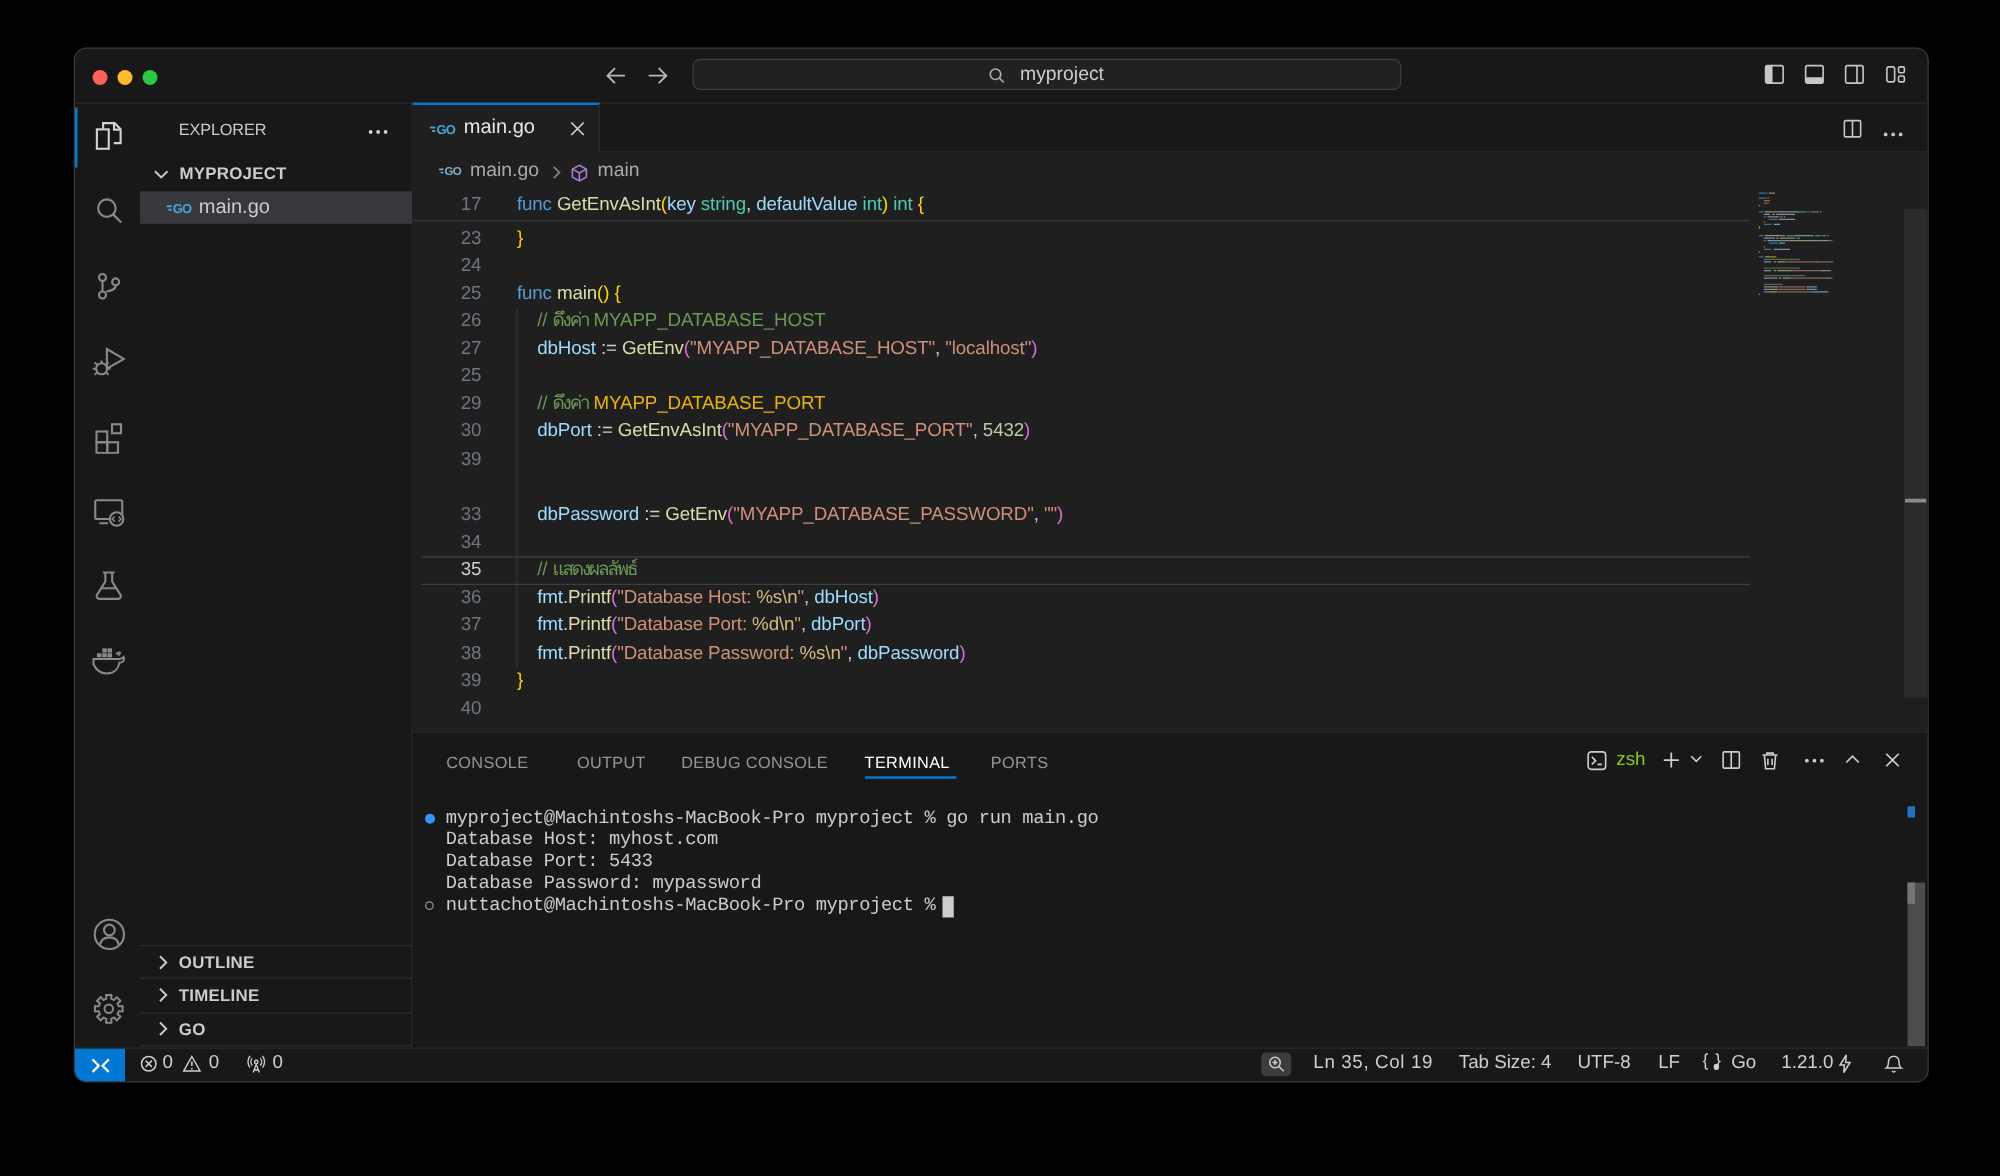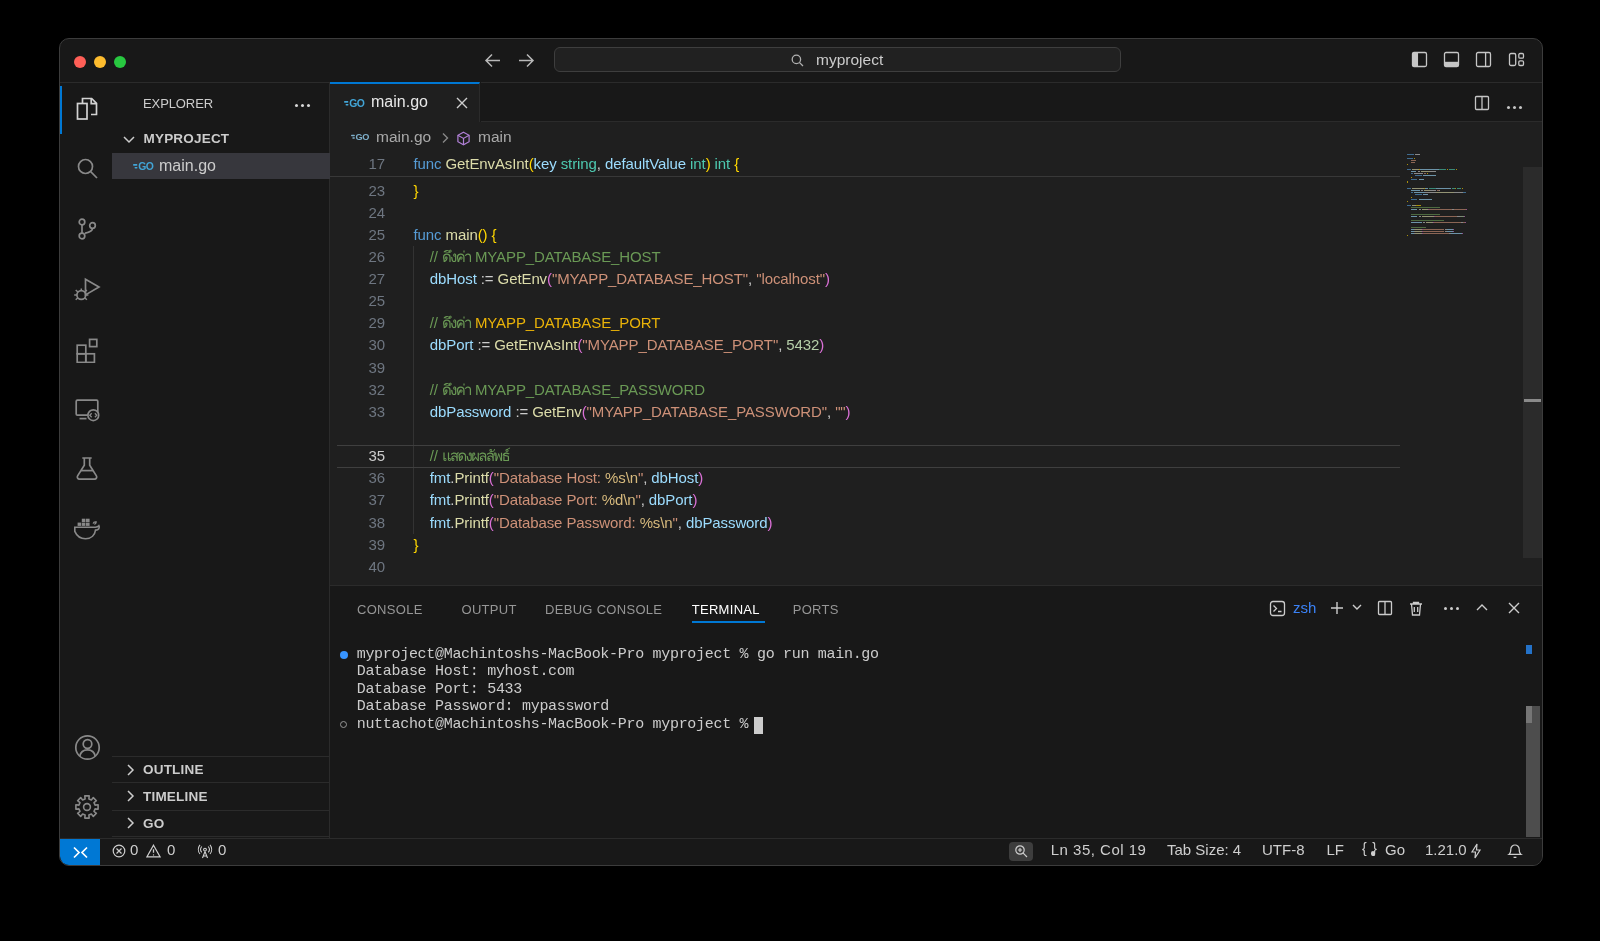--- a/index.html
+++ b/index.html
@@ -206,22 +206,22 @@
       <div class="crow" style="top:1.23px"><span class="ln">17</span><span class="ctext"><span style="color:#569CD6">func </span><span style="color:#DCDCAA">GetEnvAsInt</span><span style="color:#FFD700">(</span><span style="color:#9CDCFE">key</span><span style="color:#CCCCCC"> </span><span style="color:#4EC9B0">string</span><span style="color:#CCCCCC">, </span><span style="color:#9CDCFE">defaultValue</span><span style="color:#CCCCCC"> </span><span style="color:#4EC9B0">int</span><span style="color:#FFD700">)</span><span style="color:#CCCCCC"> </span><span style="color:#4EC9B0">int</span><span style="color:#CCCCCC"> </span><span style="color:#FFD700">{</span></span></div>
 <div class="crow" style="top:27.50px"><span class="ln">23</span><span class="ctext"><span style="color:#FFD700">}</span></span></div>
 <div class="crow" style="top:49.64px"><span class="ln">24</span><span class="ctext"></span></div>
 <div class="crow" style="top:71.78px"><span class="ln">25</span><span class="ctext"><span style="color:#569CD6">func </span><span style="color:#DCDCAA">main</span><span style="color:#FFD700">()</span><span style="color:#CCCCCC"> </span><span style="color:#FFD700">{</span></span></div>
 <div class="crow" style="top:93.92px"><span class="ln">26</span><span class="ctext"><span style="color:#CCCCCC">    </span><span style="color:#6A9955">// </span><span style="color:#6A9955;letter-spacing:-1.67px">ดึงค่า</span><span style="color:#6A9955"> MYAPP_DATABASE_HOST</span></span></div>
 <div class="crow" style="top:116.06px"><span class="ln">27</span><span class="ctext"><span style="color:#CCCCCC">    </span><span style="color:#9CDCFE">dbHost</span><span style="color:#CCCCCC"> := </span><span style="color:#DCDCAA">GetEnv</span><span style="color:#DA70D6">(</span><span style="color:#CE9178">"MYAPP_DATABASE_HOST"</span><span style="color:#CCCCCC">, </span><span style="color:#CE9178">"localhost"</span><span style="color:#DA70D6">)</span></span></div>
 <div class="crow" style="top:138.20px"><span class="ln">25</span><span class="ctext"></span></div>
 <div class="crow" style="top:160.34px"><span class="ln">29</span><span class="ctext"><span style="color:#CCCCCC">    </span><span style="color:#6A9955">// </span><span style="color:#6A9955;letter-spacing:-1.67px">ดึงค่า</span><span style="color:#eab308"> MYAPP_DATABASE_PORT</span></span></div>
 <div class="crow" style="top:182.48px"><span class="ln">30</span><span class="ctext"><span style="color:#CCCCCC">    </span><span style="color:#9CDCFE">dbPort</span><span style="color:#CCCCCC"> := </span><span style="color:#DCDCAA">GetEnvAsInt</span><span style="color:#DA70D6">(</span><span style="color:#CE9178">"MYAPP_DATABASE_PORT"</span><span style="color:#CCCCCC">, </span><span style="color:#B5CEA8">5432</span><span style="color:#DA70D6">)</span></span></div>
 <div class="crow" style="top:204.62px"><span class="ln">39</span><span class="ctext"></span></div>
-<div class="crow" style="top:226.76px"><span class="ln">32</span><span class="ctext"><span style="color:#CCCCCC">    </span><span style="color:#6A9955">// </span><span style="color:#6A9955;letter-spacing:-1.67px">ดึงค่า</span><span style="color:#6A9955"> MYAPP_DATABASE_PASSWORD</span></span></div>
 <div class="crow" style="top:248.90px"><span class="ln">33</span><span class="ctext"><span style="color:#CCCCCC">    </span><span style="color:#9CDCFE">dbPassword</span><span style="color:#CCCCCC"> := </span><span style="color:#DCDCAA">GetEnv</span><span style="color:#DA70D6">(</span><span style="color:#CE9178">"MYAPP_DATABASE_PASSWORD"</span><span style="color:#CCCCCC">, </span><span style="color:#CE9178">""</span><span style="color:#DA70D6">)</span></span></div>
+<div class="crow" style="top:271.04px"><span class="ln">34</span><span class="ctext"></span></div>
 <div class="crow" style="top:293.18px"><span class="ln cur">35</span><span class="ctext"><span style="color:#CCCCCC">    </span><span style="color:#6A9955">// </span><span style="color:#6A9955;letter-spacing:-1.67px">แสดงผลลัพธ์</span></span></div>
 <div class="crow" style="top:315.32px"><span class="ln">36</span><span class="ctext"><span style="color:#CCCCCC">    </span><span style="color:#9CDCFE">fmt</span><span style="color:#CCCCCC">.</span><span style="color:#DCDCAA">Printf</span><span style="color:#DA70D6">(</span><span style="color:#CE9178">"Database Host: </span><span style="color:#D7BA7D">%s\n</span><span style="color:#CE9178">"</span><span style="color:#CCCCCC">, </span><span style="color:#9CDCFE">dbHost</span><span style="color:#DA70D6">)</span></span></div>
 <div class="crow" style="top:337.46px"><span class="ln">37</span><span class="ctext"><span style="color:#CCCCCC">    </span><span style="color:#9CDCFE">fmt</span><span style="color:#CCCCCC">.</span><span style="color:#DCDCAA">Printf</span><span style="color:#DA70D6">(</span><span style="color:#CE9178">"Database Port: </span><span style="color:#D7BA7D">%d\n</span><span style="color:#CE9178">"</span><span style="color:#CCCCCC">, </span><span style="color:#9CDCFE">dbPort</span><span style="color:#DA70D6">)</span></span></div>
 <div class="crow" style="top:359.60px"><span class="ln">38</span><span class="ctext"><span style="color:#CCCCCC">    </span><span style="color:#9CDCFE">fmt</span><span style="color:#CCCCCC">.</span><span style="color:#DCDCAA">Printf</span><span style="color:#DA70D6">(</span><span style="color:#CE9178">"Database Password: </span><span style="color:#D7BA7D">%s\n</span><span style="color:#CE9178">"</span><span style="color:#CCCCCC">, </span><span style="color:#9CDCFE">dbPassword</span><span style="color:#DA70D6">)</span></span></div>
 <div class="crow" style="top:381.74px"><span class="ln">39</span><span class="ctext"><span style="color:#FFD700">}</span></span></div>
 <div class="crow" style="top:403.88px"><span class="ln">40</span><span class="ctext"></span></div>
     </div>
 
     <div style="left:0;top:24.4px;width:1070px;height:1px;background:#383838"></div>
 
@@ -353,21 +353,21 @@
     <div class="ptab" style="left:131.5px;top:16px;font-size:13px;letter-spacing:.3px;color:#969696">OUTPUT</div>
     <div class="ptab" style="left:215px;top:16px;font-size:13px;letter-spacing:.3px;color:#969696">DEBUG CONSOLE</div>
     <div class="ptab" style="left:361.7px;top:16px;font-size:13px;letter-spacing:.3px;color:#ffffff">TERMINAL</div>
     <div style="left:361.7px;top:34.5px;width:73px;height:2px;background:#0078d4"></div>
     <div class="ptab" style="left:462.7px;top:16px;font-size:13px;letter-spacing:.3px;color:#969696">PORTS</div>
 
     <svg class="svgi" style="left:939px;top:14px" width="17" height="17" viewBox="0 0 17 17" fill="none" stroke="#cccccc" stroke-width="1.3">
         <rect x="1.5" y="1.5" width="14" height="14" rx="2.5"></rect>
         <path d="M4.5 5.5l3 3-3 3M9 11.5h3.5"></path>
       </svg>
-    <div style="left:963px;top:13px;font-size:15px;color:#3b82f6">zsh</div>
+    <div style="left:963px;top:13px;font-size:15px;color:#84cc16">zsh</div>
     <svg class="svgi" style="left:999px;top:14px" width="16" height="16" viewBox="0 0 16 16" fill="none" stroke="#cccccc" stroke-width="1.4">
         <path d="M8 2v12M2 8h12"></path>
       </svg>
     <svg class="svgi" style="left:1022px;top:18px" width="10" height="7" viewBox="0 0 10 7" fill="none" stroke="#cccccc" stroke-width="1.4">
         <path d="M1 1l4 4 4-4"></path>
       </svg>
     <svg class="svgi" style="left:1047px;top:14px" width="16" height="16" viewBox="0 0 16 16" fill="none" stroke="#cccccc" stroke-width="1.3">
         <rect x="1.5" y="1.5" width="13" height="13" rx="1"></rect>
         <path d="M8 1.5v13"></path>
       </svg>

